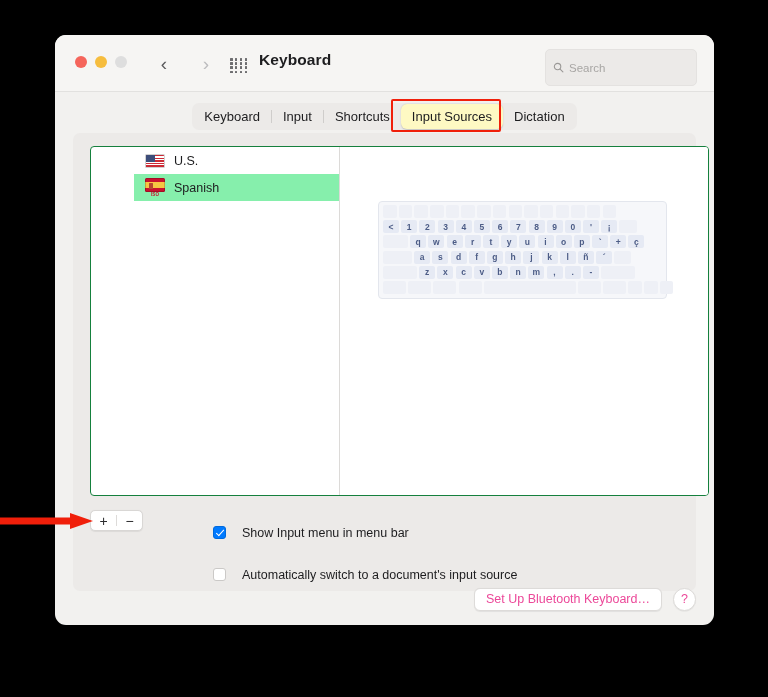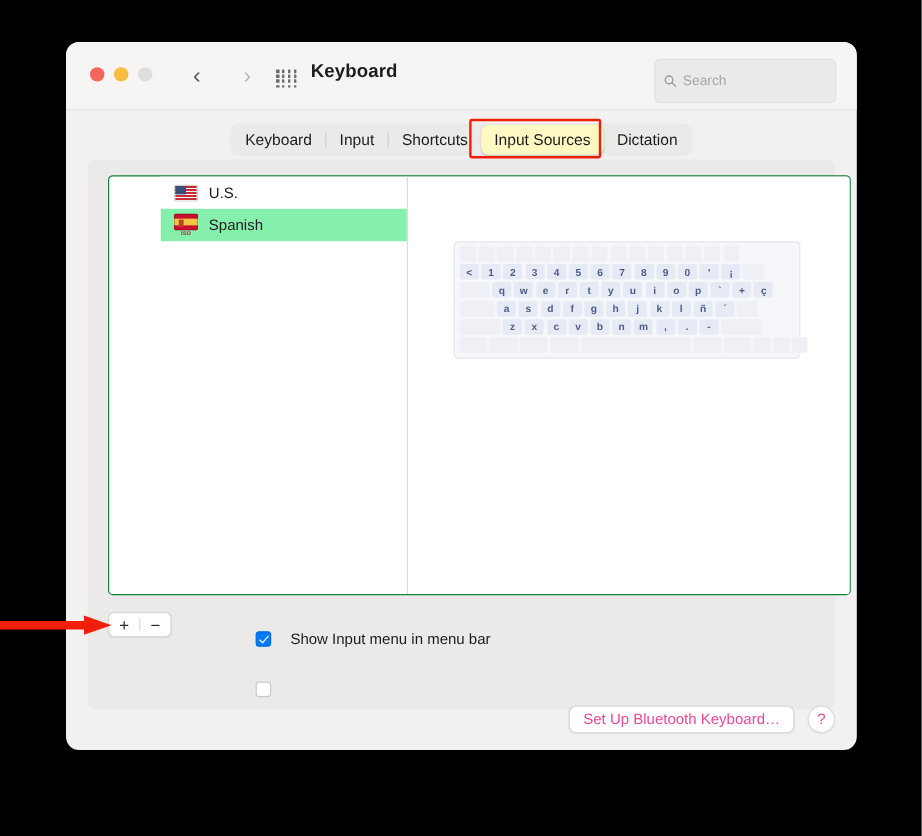--- a/index.html
+++ b/index.html
@@ -602,20 +602,21 @@
       <span class="pm-btn">−</span>
     </div>
 
     <div class="checks">
       <div class="check-row">
         <span class="cbox on"></span>
         <span class="check-label">Show Input menu in menu bar</span>
       </div>
       <div class="check-row">
         <span class="cbox off"></span>
+        <span class="check-label">Automatically switch to a document's input source</span>
       </div>
     </div>
 
   </div>
 
   <div class="footer">
     <button class="btn">Set Up Bluetooth Keyboard…</button>
     <button class="btn btn-help">?</button>
   </div>
 

